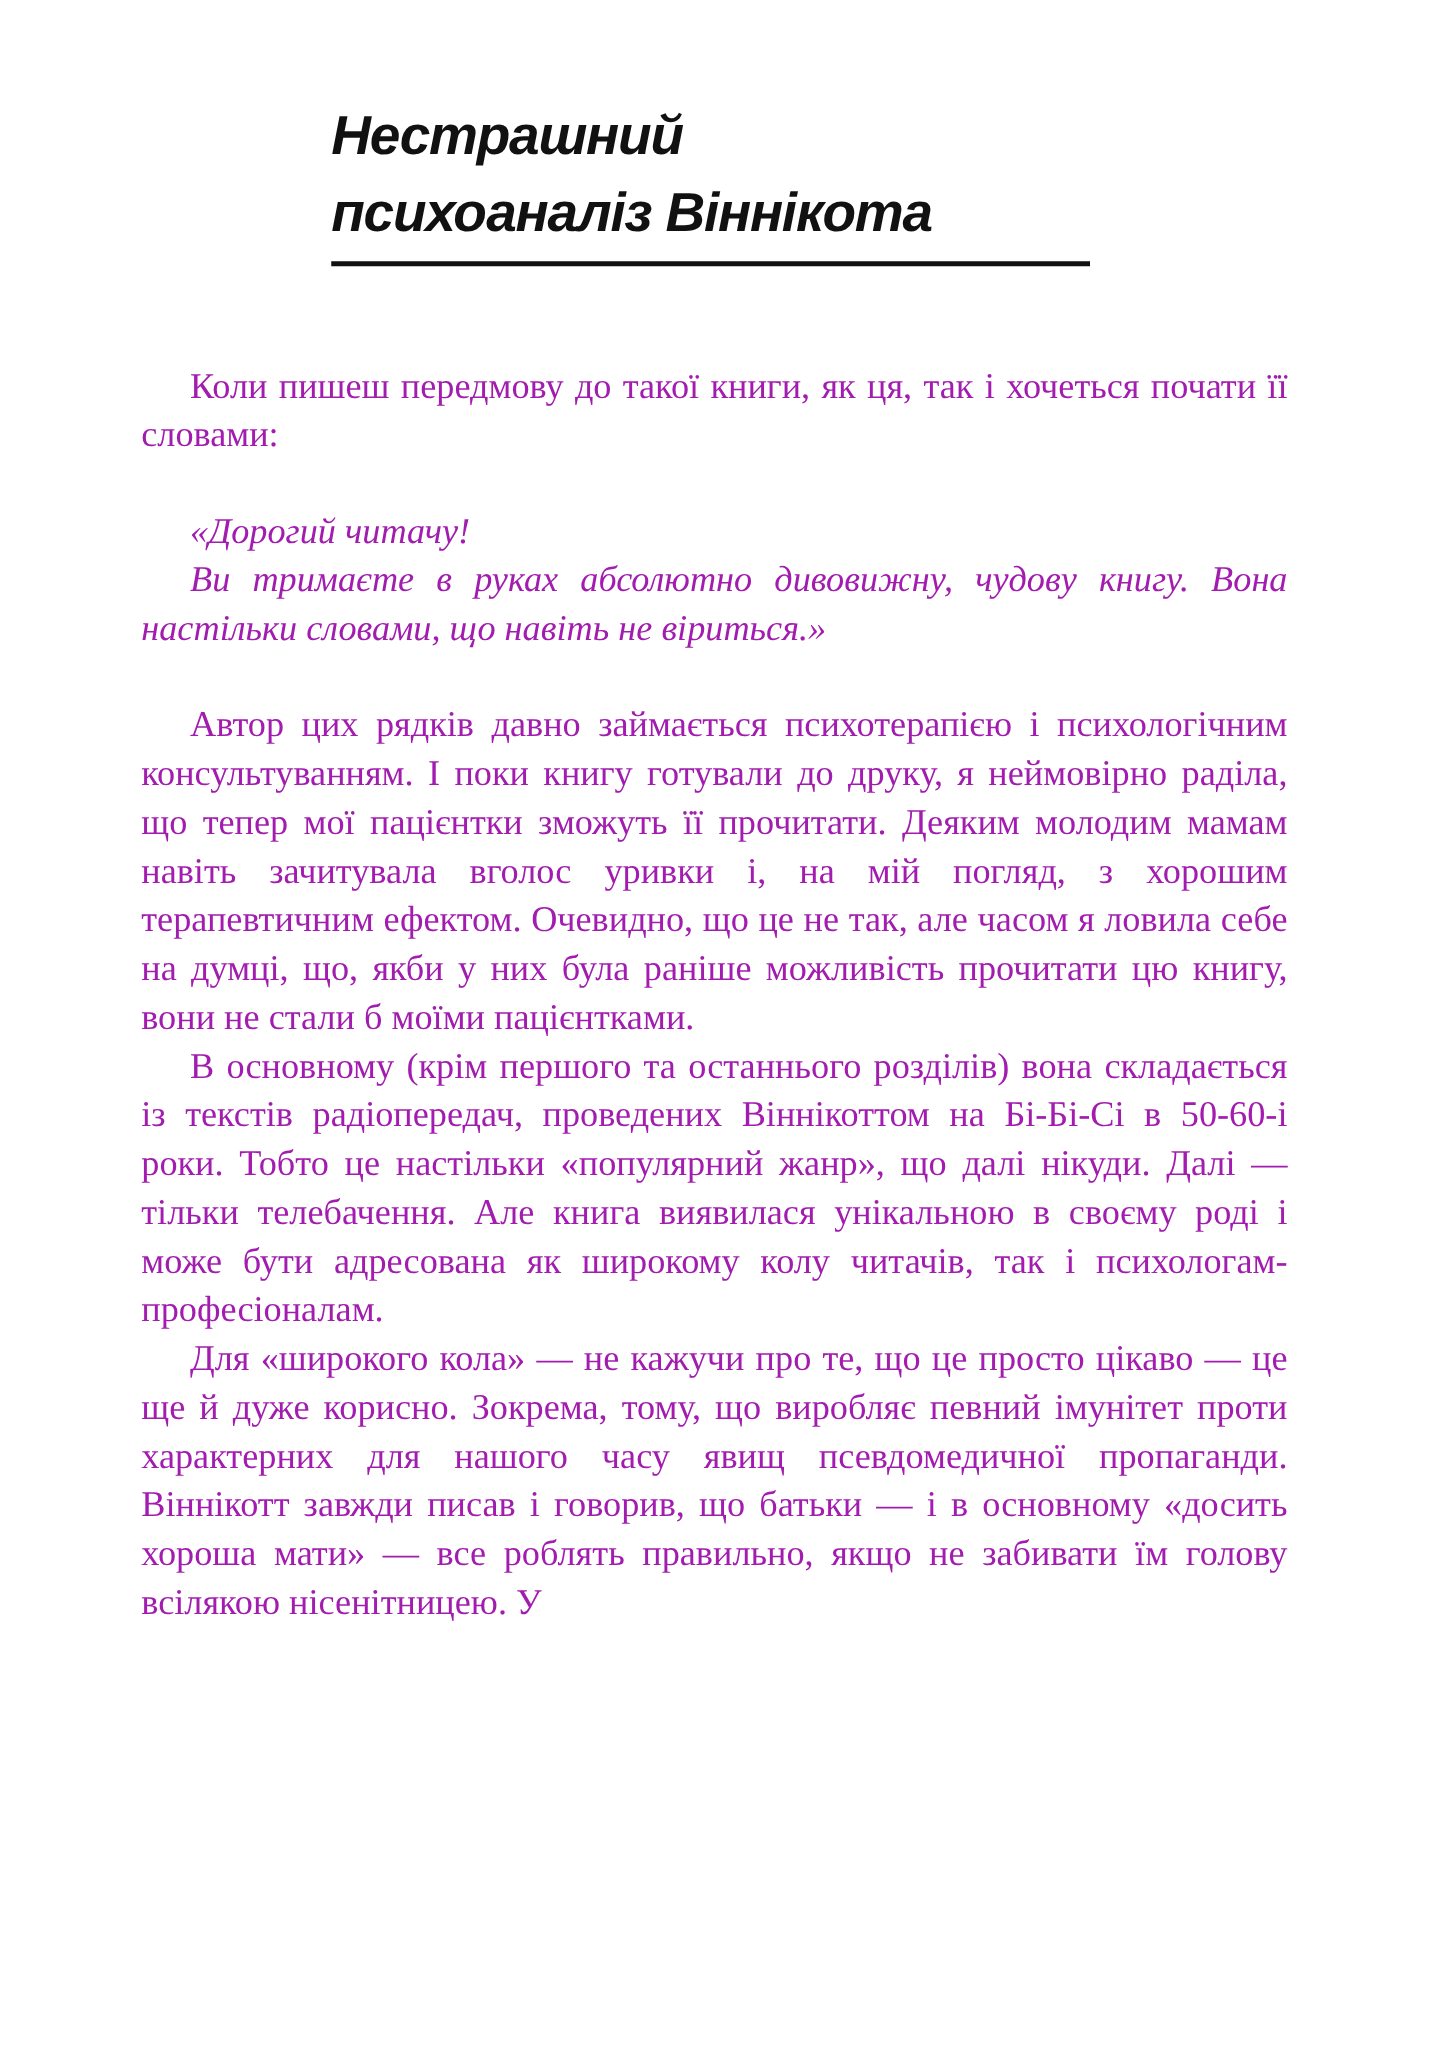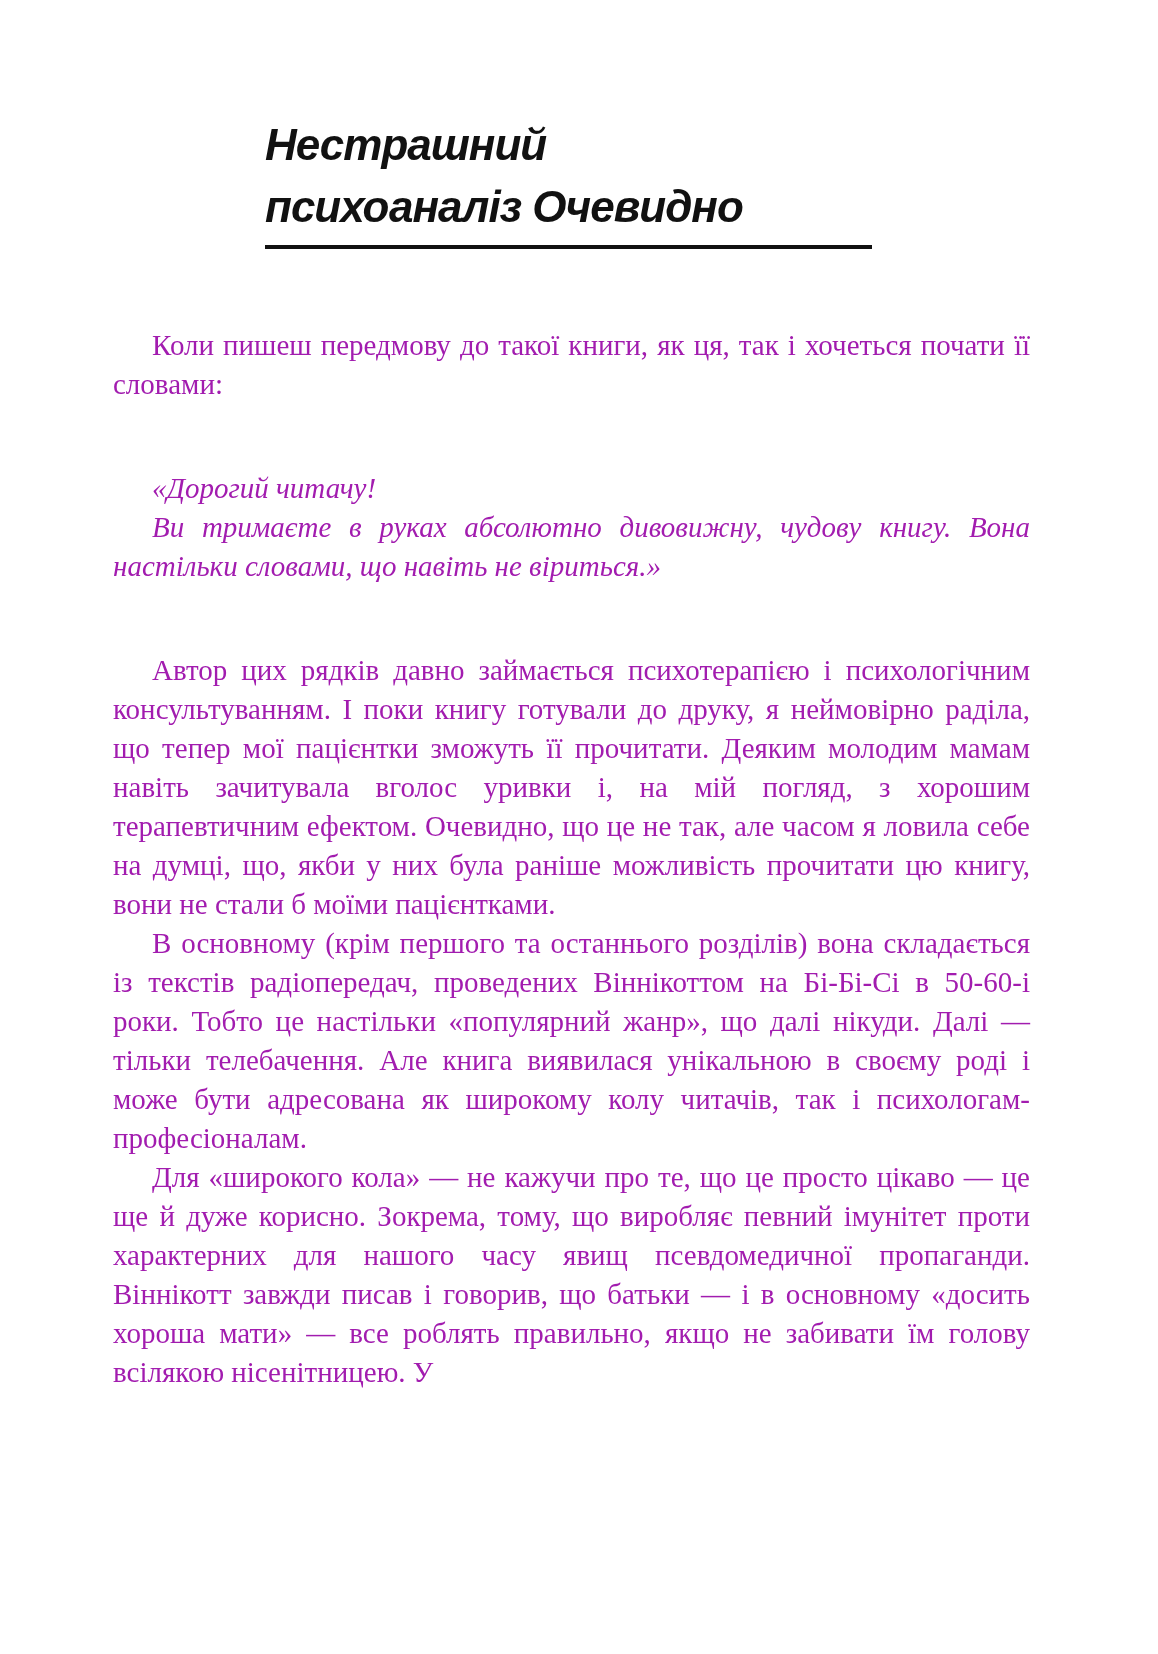--- a/index.html
+++ b/index.html
@@ -7,21 +7,21 @@
     padding: 0;
     background: #ffffff;
   }
   .page {
     position: relative;
     width: 1158px;
     height: 1654px;
     background: #ffffff;
     overflow: hidden;
     box-sizing: border-box;
-    padding: 114px 115px 0 113px;
+    padding: 78px 115px 0 113px;
   }
   .content {
     width: 917px;
   }
   
   .title-block {
     margin-left: 152px;
     width: 607px;
     margin-bottom: 77px;
   }
@@ -51,32 +51,32 @@
     text-align: justify;
   }
   .para {
     margin: 0;
     text-indent: 39px;
   }
   .para.quote {
     font-style: italic;
   }
   .space-before {
-    margin-top: 65px;
+    margin-top: 38px;
   }
 </style>
 </head>
 <body>
 
 <div class="page">
   <div class="content">
 
     <header class="title-block">
       <div class="title-line">Нестрашний</div>
-      <div class="title-line">психоаналіз Очевидно</div>
+      <div class="title-line">психоаналіз Віннікота</div>
       <div class="title-rule"></div>
     </header>
 
     <main class="body-text">
       <p class="para">Коли пишеш передмову до такої книги, як ця, так і хочеться почати її словами:</p>
 
       <p class="para quote space-before">«Дорогий читачу!</p>
 
       <p class="para quote">Ви тримаєте в руках абсолютно дивовижну, чудову книгу. Вона настільки словами, що навіть не віриться.»</p>
 

